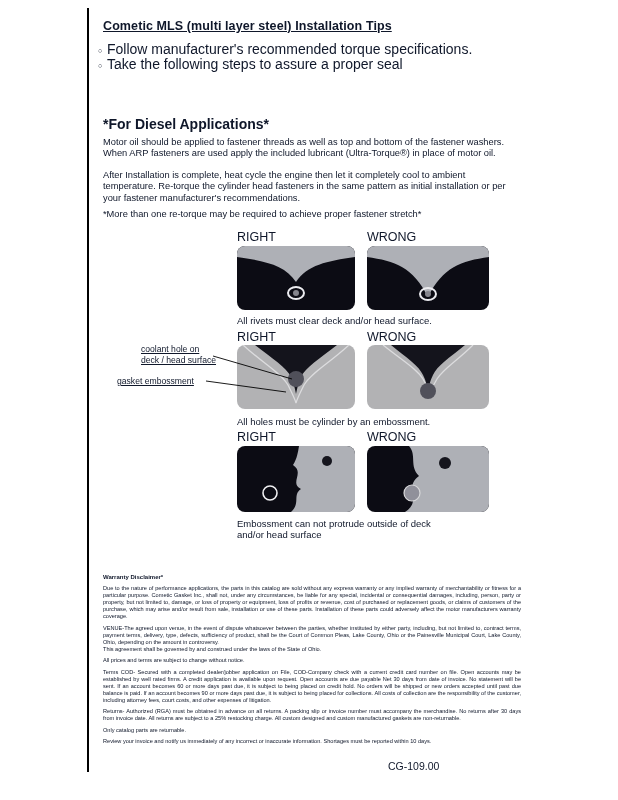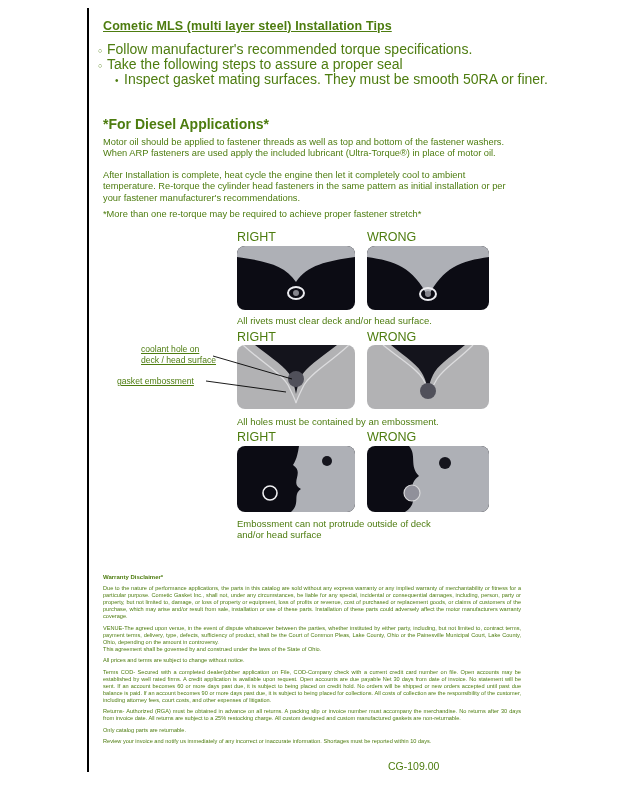--- a/index.html
+++ b/index.html
@@ -1,17 +1,17 @@
 <!DOCTYPE html>
 <html><head>
 <meta charset="utf-8">
 <style>
   html,body{margin:0;padding:0;background:#e8e8e8;}
   #page{position:relative;width:618px;height:800px;background:#ffffff;overflow:hidden;
-        font-family:"Liberation Sans", sans-serif;color:#4d7c0f;}
+        font-family:"Liberation Sans", sans-serif;color:#0f172a;}
   .vrule{position:absolute;left:87px;top:8px;width:2px;height:764px;background:#000;}
   .title{position:absolute;left:103px;top:19px;margin:0;font-size:12.5px;font-weight:bold;
          text-decoration:underline;letter-spacing:.1px;}
   .tips{position:absolute;left:98px;top:43px;width:430px;font-size:14px;line-height:12px;}
   .tip{white-space:nowrap;}
   .tip.sub{padding-left:17px;}
   .m{display:inline-block;width:9px;}
   .m.o::before{content:"○";font-size:7px;position:relative;top:-1px;}
   .m.d::before{content:"•";font-size:10px;}
   .diesel-h{position:absolute;left:103px;top:116px;margin:0;font-size:14px;font-weight:bold;}
@@ -35,21 +35,20 @@
 <body>
 
 <div id="page">
   <div class="vrule"></div>
 
   <h1 class="title">Cometic MLS (multi layer steel) Installation Tips</h1>
 
   <div class="tips">
     <div class="tip"><span class="m o"></span><span>Follow manufacturer's recommended torque specifications.</span></div>
     <div class="tip"><span class="m o"></span><span>Take the following steps to assure a proper seal</span></div>
-    <div class="tip sub"><span class="m d"></span><span>Inspect gasket mating surfaces.  They must be smooth 50RA or finer.</span></div>
   </div>
 
   <h2 class="diesel-h">*For Diesel Applications*</h2>
   <p class="para p2">After Installation is complete, heat cycle the engine then let it completely cool to ambient temperature. Re-torque the cylinder head fasteners in the same pattern as initial installation or per your fastener manufacturer's recommendations.</p>
   <p class="para p1">Motor oil should be applied to fastener threads as well as top and bottom of the fastener washers. When ARP fasteners are used apply the included lubricant (Ultra-Torque®) in place of motor oil.</p>
   <p class="para note">*More than one re-torque may be required to achieve proper fastener stretch*</p>
 
   <div class="dg-label" style="left:237px;top:230px;width:118px">RIGHT</div>
   <div class="dg-label" style="left:367px;top:230px;width:122px">WRONG</div>
 
@@ -107,21 +106,21 @@
           <rect x="0" y="0" width="122" height="64" rx="8"></rect>
         </clipPath>
       </defs>
     <g clip-path="url(#c2r)">
       <rect width="122" height="64" fill="#b2b2b4"></rect>
       <path d="M16,0 C36,16 50,24 56,34 C60,41 62,45 63,48 C64,45 66,41 70,34 C76,24 90,16 106,0" fill="none" stroke="#dcdcde" stroke-width="1.3"></path>
       <path d="M24,0 L98,0 C82,13 70,21 66,30 C63,36 62,41 61,45 C60,41 59,36 56,30 C52,21 40,13 24,0 Z" fill="#14141c"></path>
       <circle cx="61" cy="46" r="8" fill="#50505a"></circle>
     </g>
   </svg>
-  <div class="caption" style="left:237px;top:416px">All holes must be contained by an embossment.</div>
+  <div class="caption" style="left:237px;top:416px">All holes must be cylinder by an embossment.</div>
 
   <div class="dg-label" style="left:237px;top:430px;width:118px">RIGHT</div>
   <div class="dg-label" style="left:367px;top:430px;width:122px">WRONG</div>
 
   <svg class="dg" style="left:237px;top:446px" width="118" height="66" viewBox="0 0 118 66">
     <defs>
         <clipPath id="c3l">
           <rect x="0" y="0" width="118" height="66" rx="8"></rect>
         </clipPath>
       </defs>

